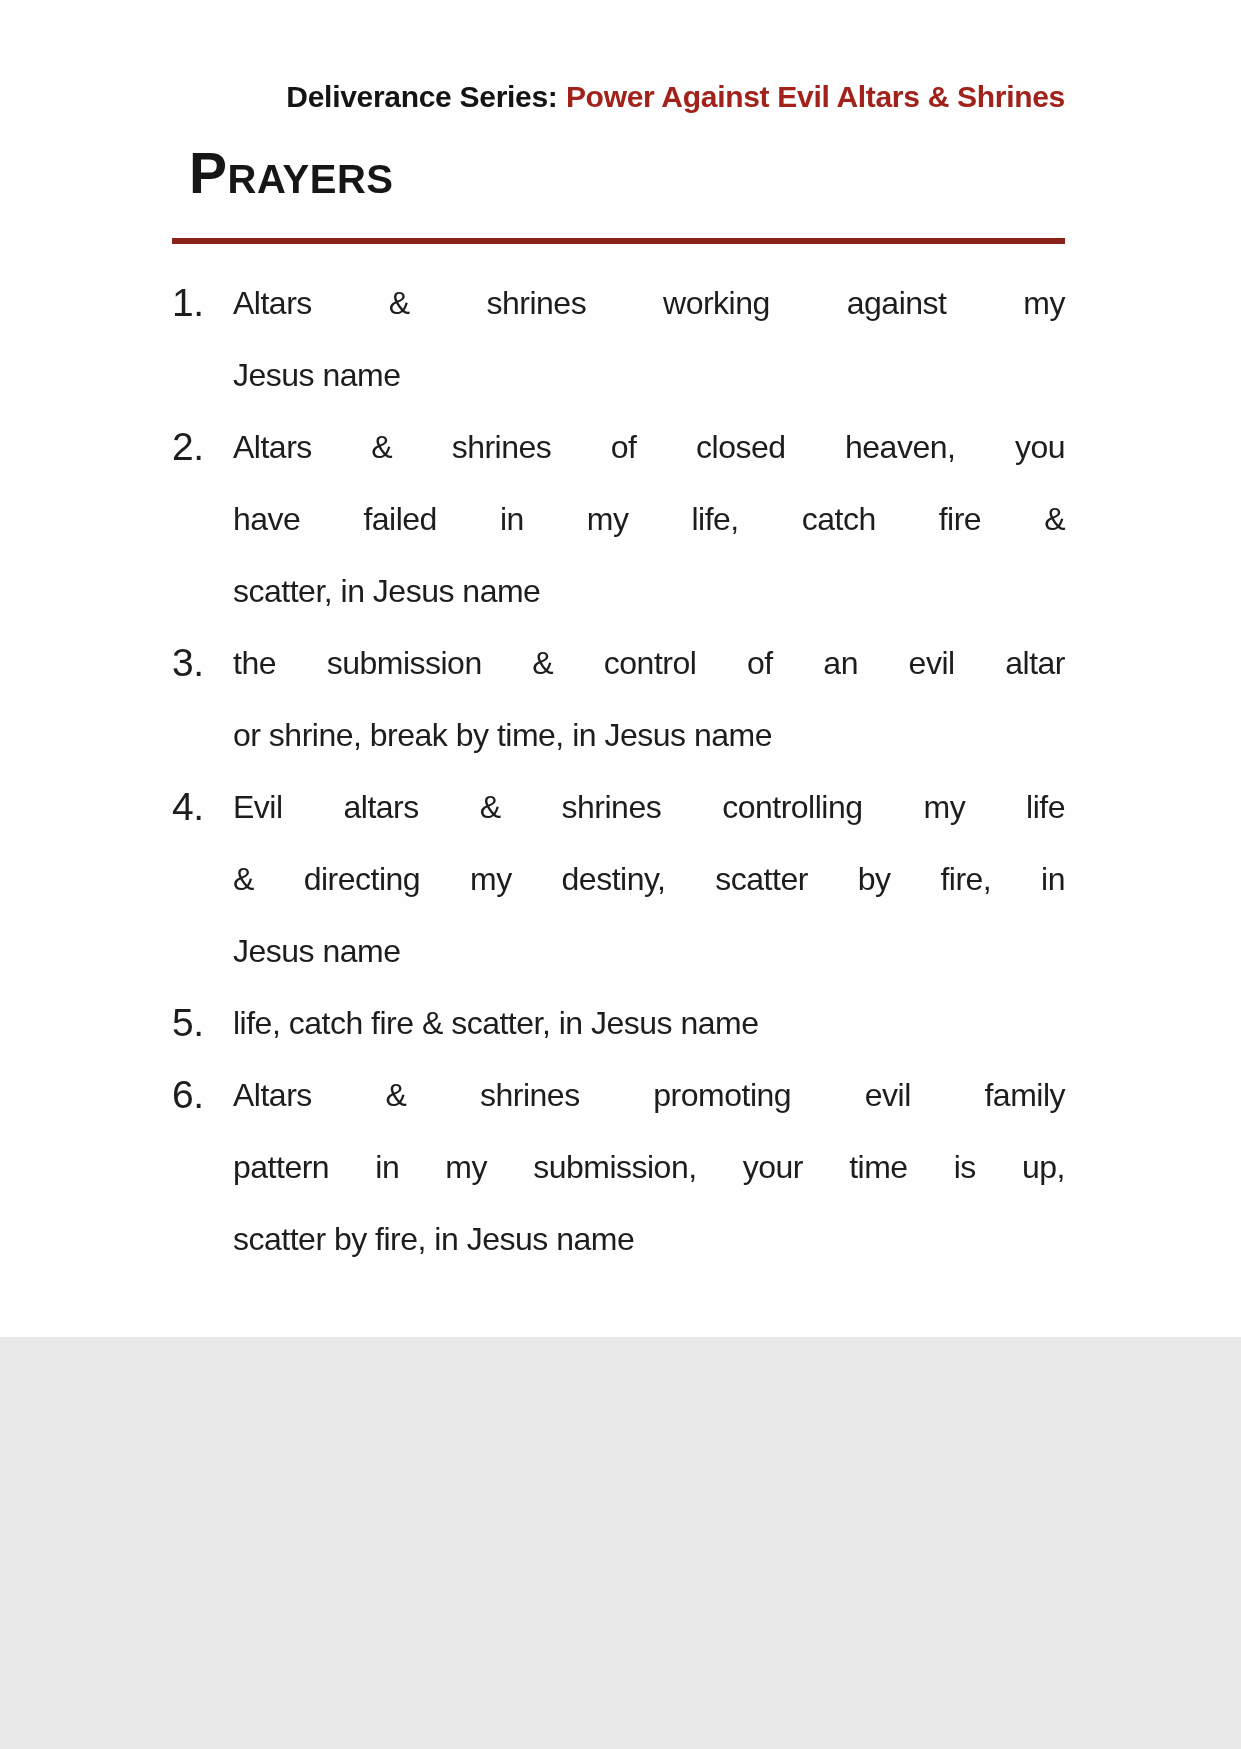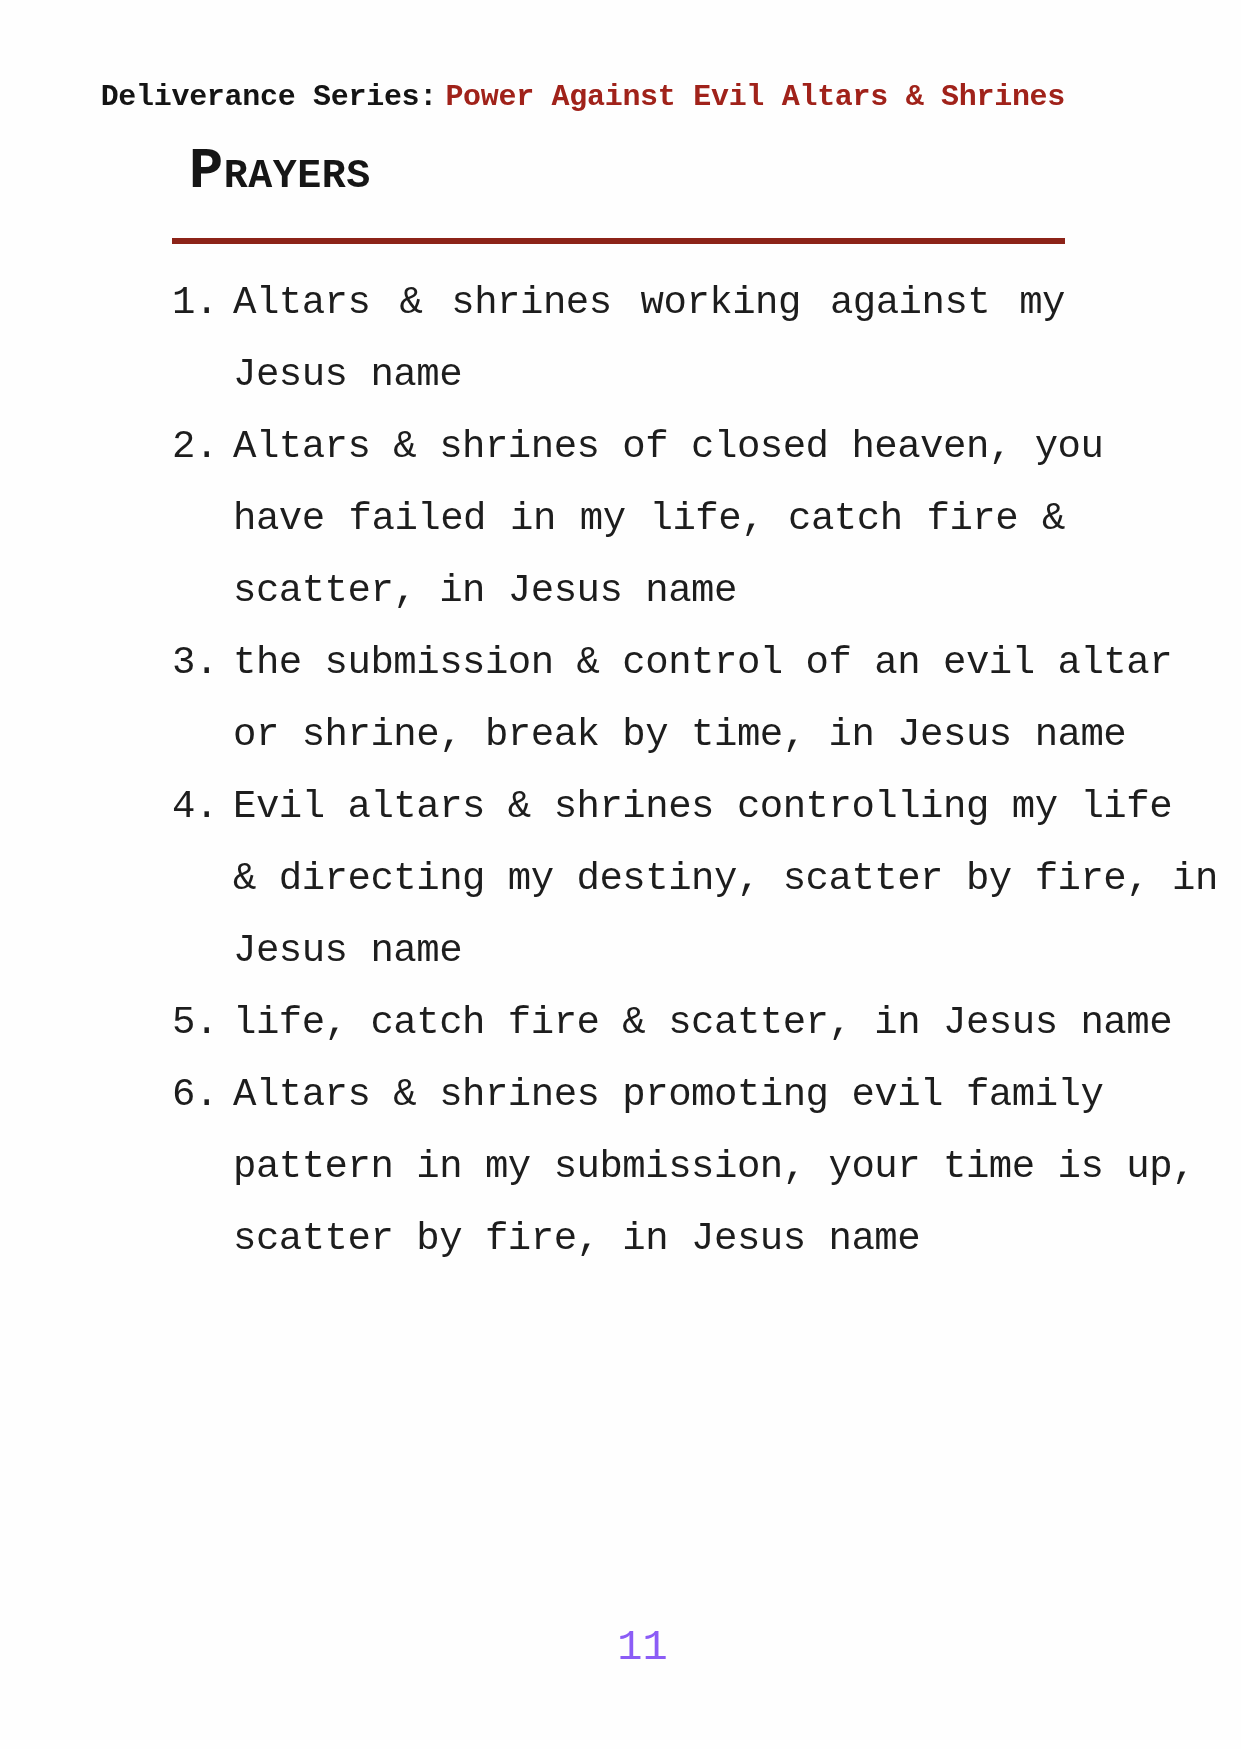--- a/index.html
+++ b/index.html
@@ -7,26 +7,25 @@
     --ink: #1d1d1d;
     --red: #a0221a;
     --rule: #8c2318;
   }
   * { margin: 0; padding: 0; box-sizing: border-box; }
   html, body { background: #e9e9e9; }
   body { font-family: "Liberation Sans", sans-serif; }
   .page {
     position: relative;
     width: 1241px;
-    height: 1749px;
+    height: 1337px;
     background: var(--bg);
     color: var(--ink);
     overflow: hidden;
     margin: 0 auto;
-    font-family: Liberation Mono, monospace;
   }
   .running-header {
     position: absolute;
     top: 80px;
     right: 176px;
     font-size: 30px;
     font-weight: 700;
     letter-spacing: -0.3px;
     white-space: nowrap;
   }
@@ -70,21 +69,21 @@
     width: 61px;
     flex-shrink: 0;
     font-size: 39px;
     line-height: 72px;
     letter-spacing: -0.5px;
   }
   .body-lines {
     width: 832px;
   }
   .ln {
-    font-size: 39px;
+    font-size: 32px;
     line-height: 72px;
     letter-spacing: -0.5px;
     text-align: justify;
     text-align-last: justify;
     white-space: nowrap;
   }
   .ln.endline {
     text-align-last: left;
   }
   .pageno {

